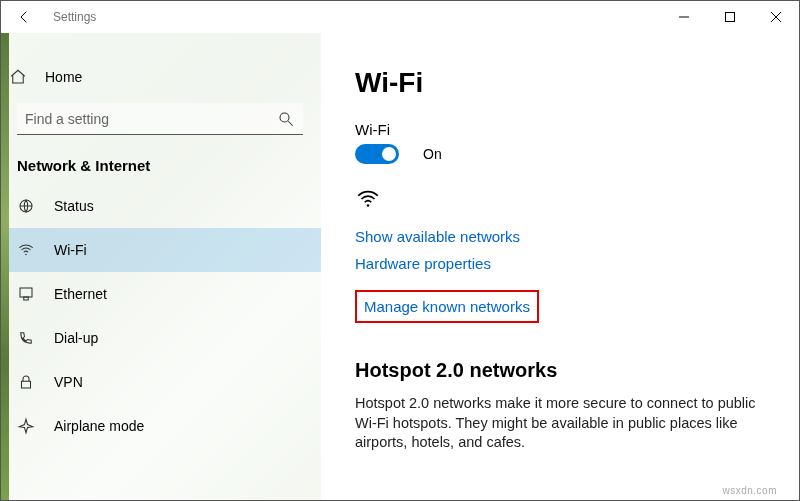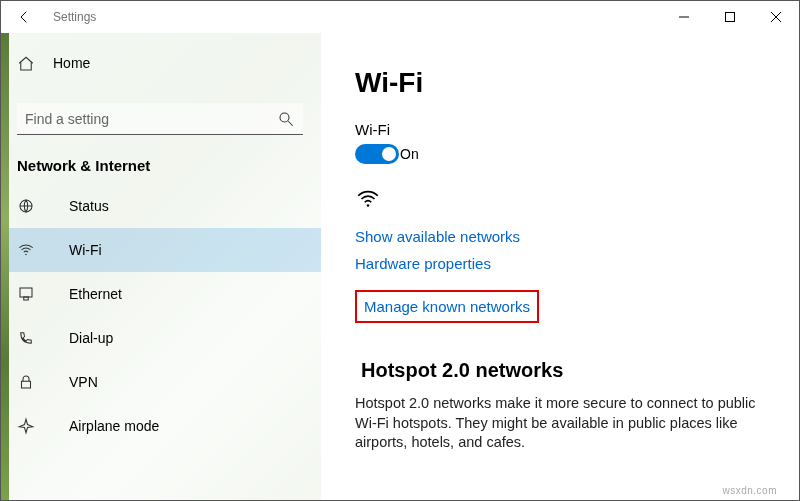--- a/index.html
+++ b/index.html
@@ -9,49 +9,49 @@
   .titlebar { height: 32px; display: flex; align-items: center; background: rgba(255,255,255,0.55); position: relative; }
   .titlebar .back { width: 48px; height: 32px; display: flex; align-items: center; justify-content: center; }
   .titlebar .title { font-size: 12px; color: #737373; padding-left: 4px; }
   .win-controls { position: absolute; right: 0; top: 0; display: flex; }
   .win-controls .wc { width: 46px; height: 32px; display: flex; align-items: center; justify-content: center; color: #000; }
   .body { flex: 1; display: flex; min-height: 0; }
   
   .sidebar { width: 320px; height: 100%; background: linear-gradient(135deg, rgba(180,210,170,0.35), rgba(160,190,140,0.3) 40%, rgba(220,235,215,0.35) 70%, rgba(170,200,150,0.3)); position: relative; display: flex; flex-direction: column; }
   .sidebar::before { content:""; position:absolute; inset:0; background: rgba(255,255,255,0.55); z-index:0; }
   .sidebar > * { position: relative; z-index: 1; }
-  .home-row { display: flex; align-items: flex-start; height: 44px; padding: 0 16px; margin-top: 22px; gap: 18px; }
+  .home-row { display: flex; align-items: center; height: 44px; padding: 0 8px; margin-top: 22px; gap: 18px; }
   .home-row .label { font-size: 14px; }
   .search-wrap { padding: 4px 16px 0 16px; }
   .search { width: 286px; height: 32px; border: none; border-bottom: 1.5px solid #555; background: rgba(255,255,255,0.55); display: flex; align-items: center; justify-content: space-between; padding: 0 8px; color: #777; }
   .search span { font-size: 14px; color: #666; }
   .section-title { font-weight: 600; font-size: 15px; padding: 22px 16px 10px 16px; }
   .nav { display: flex; flex-direction: column; }
-  .nav-item { display: flex; align-items: center; height: 44px; padding: 0 16px; gap: 34px; font-size: 14px; }
+  .nav-item { display: flex; align-items: center; height: 44px; padding: 0 16px; gap: 19px; font-size: 14px; }
   .nav-item.active { background: rgba(0,120,215,0.18); position: relative; }
   .nav-item.active::before { content:""; position:absolute; left:0; top:0; bottom:0; width:4px; background:#0078d7; }
   .icon { width: 18px; height: 18px; display: inline-flex; align-items: center; justify-content: center; flex: 0 0 18px; }
   .icon svg { width: 18px; height: 18px; stroke: #333; stroke-width: 1.4; fill: none; }
   .left-edge { position: absolute; left: 0; top: 0; bottom: 0; width: 8px; background: linear-gradient(#5a7a3a, #8fae60 40%, #597a38 70%, #7aa24a); z-index: 2; }
   
   .main { flex: 1; padding: 20px 34px 0 34px; overflow: hidden; background: #fff; }
   h1 { font-weight: 600; font-size: 28px; margin: 14px 0 22px 0; }
   .sub-h { font-size: 15px; margin-bottom: 6px; }
-  .toggle-row { display: flex; align-items: center; gap: 1px; margin-bottom: 22px; }
+  .toggle-row { display: flex; align-items: center; gap: 24px; margin-bottom: 22px; }
   .toggle { width: 44px; height: 20px; border-radius: 10px; background: #0078d7; position: relative; }
   .toggle .knob { position: absolute; right: 3px; top: 3px; width: 14px; height: 14px; border-radius: 50%; background: #fff; }
   .net-row { display: flex; align-items: center; gap: 16px; margin-bottom: 16px; }
   .net-row .icon { width: 26px; height: 26px; flex: 0 0 26px; }
   .net-row .icon svg { width: 26px; height: 26px; }
   .net-name { font-size: 15px; }
   .net-sub { font-size: 13px; color: #666; }
   .link { color: #0066cc; font-size: 15px; display: block; margin: 10px 0; cursor: pointer; }
   .link-hl { border: 2px solid #e00000; padding: 6px 7px; display: inline-block; margin: 8px 0 18px 0; }
   .link-hl .link { margin: 0; }
-  h2 { font-weight: 600; font-size: 20px; margin: 18px 0 12px 6px; }
+  h2 { font-weight: 600; font-size: 20px; margin: 18px 0 12px 0; }
   .para { font-size: 14.5px; color: #222; line-height: 1.35; max-width: 420px; }
   .watermark { position: absolute; right: 22px; bottom: 4px; font-size: 10px; color: #aaa; letter-spacing: 0.5px; }
 </style>
 </head>
 <body>
 
 <div class="window">
 
   <div class="titlebar">
     <div class="back">

